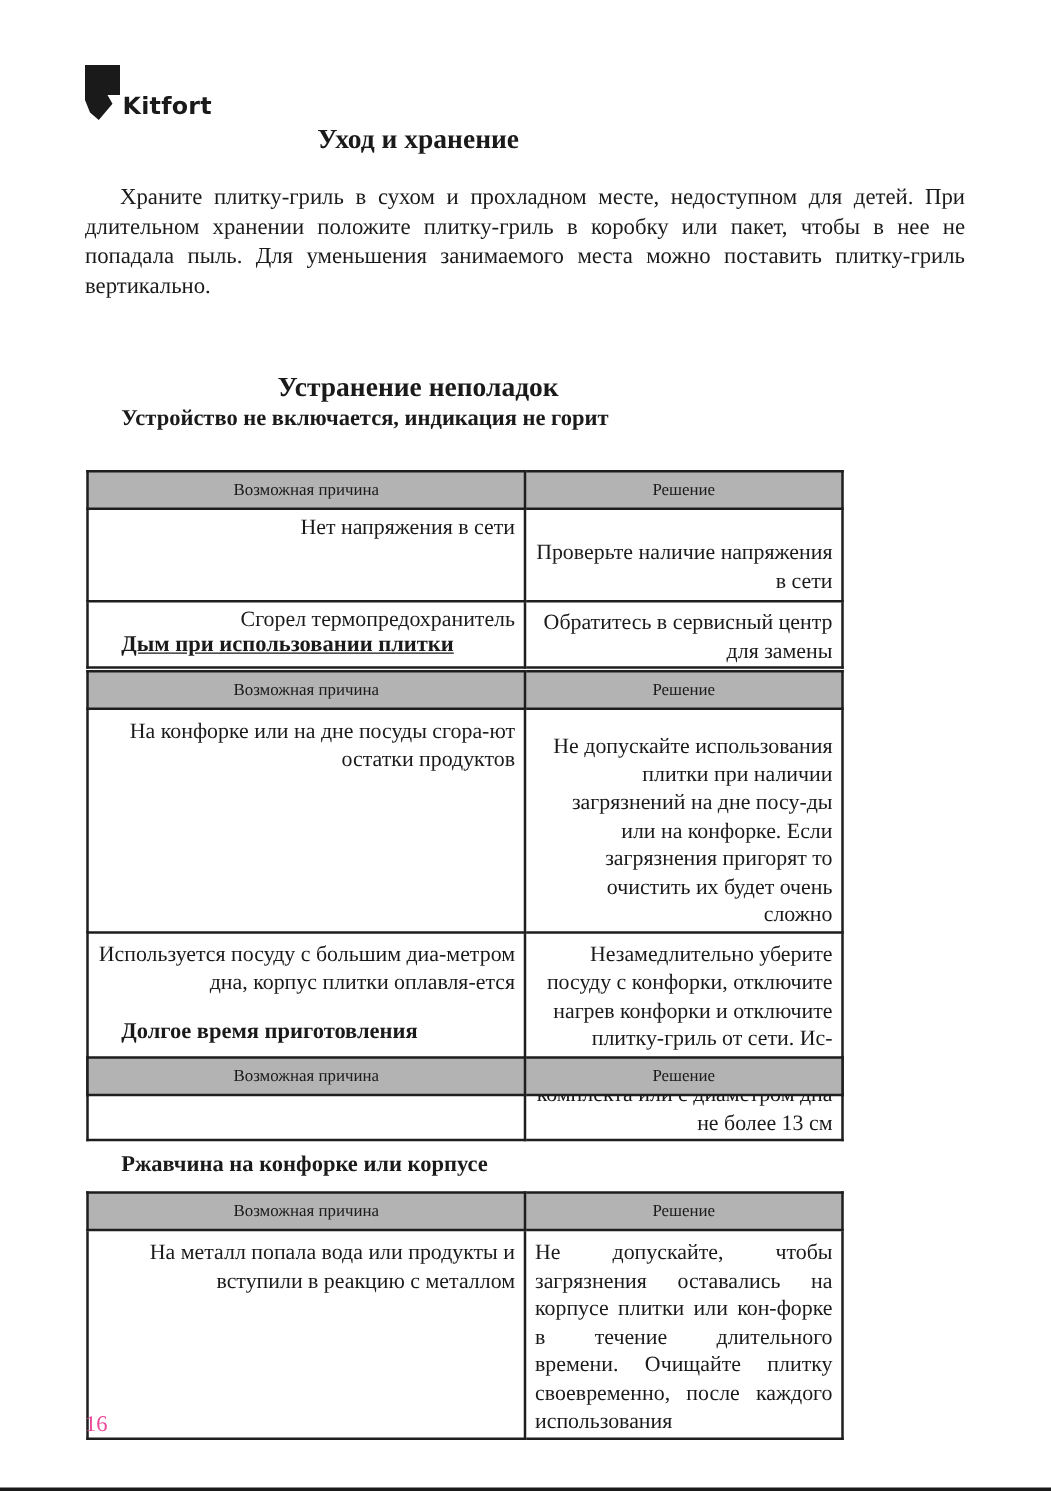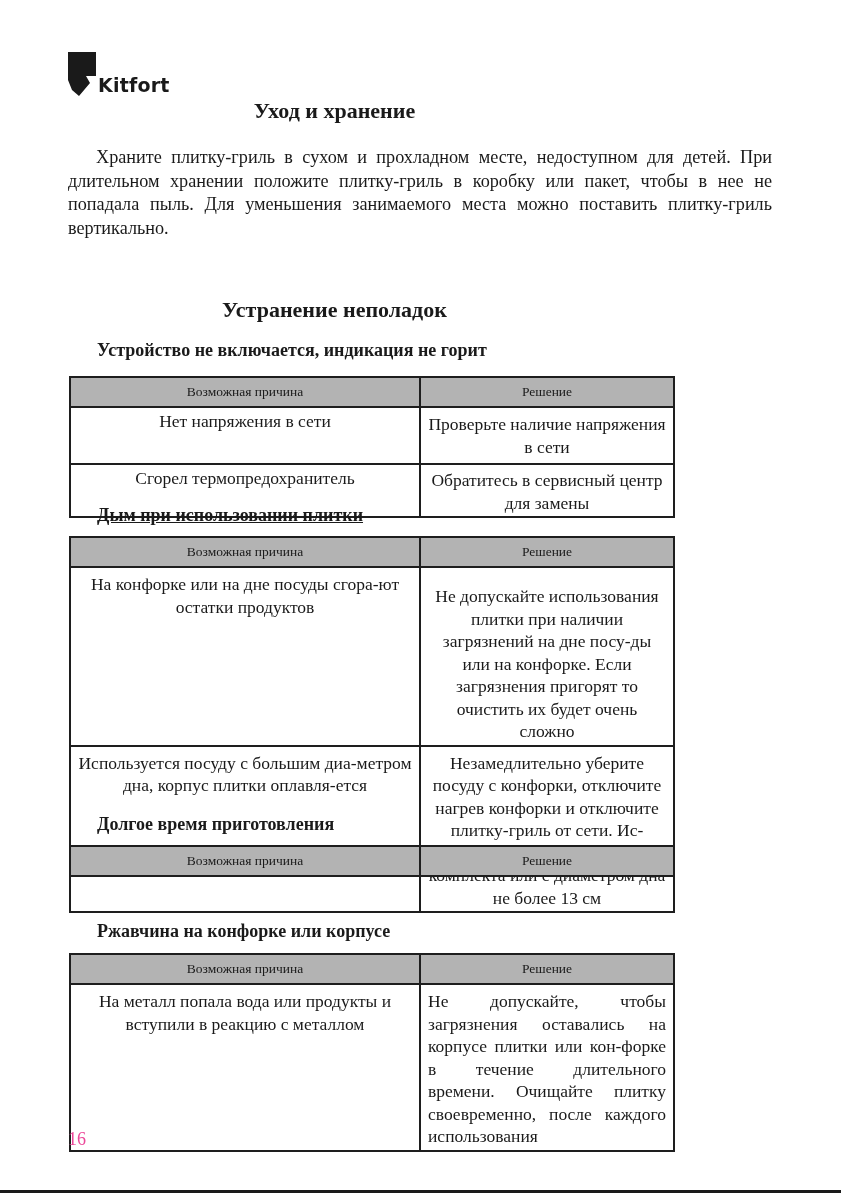--- a/index.html
+++ b/index.html
@@ -24,21 +24,21 @@
   }
   .sub {
     position: absolute; left: 97px; font-weight: bold; font-size: 18px;
   }
   table.ts {
     position: absolute; left: 69px; width: 606px; border-collapse: collapse;
     table-layout: fixed;
   }
   table.ts td, table.ts th {
     border: 2px solid #1e1e1e; vertical-align: top; font-weight: normal;
-    padding: 2px 7px 2px 7px; font-size: 17.5px; line-height: 22.5px; text-align: center;
+    padding: 2px 7px 2px 7px; font-size: 17.5px; line-height: 22.5px; text-align: right;
   }
   table.ts th {
     background: #b3b3b3; text-align: center; font-size: 13.5px; line-height: 26px; padding: 1px 6px;
   }
   table.ts col.c1 { width: 350px; }
   .just { text-align: justify !important; }
   .pagenum {
     position: absolute; left: 68px; top: 1113px; font-size: 18px; color: #ec4899; margin-top: 16px;
   }
   .bottom-rule { position: absolute; left: 0; top: 1190px; width: 841px; height: 3px; background: #1a1a1a; }
@@ -52,34 +52,34 @@
   </svg>
   <span class="logo-text">Kitfort</span>
 </div>
 
 <div class="h1" style="top:98px;">Уход и хранение</div>
 
 <p class="para">Храните плитку-гриль в сухом и прохладном месте, недоступном для детей. При длительном хранении положите плитку-гриль в коробку или пакет, чтобы в нее не попадала пыль. Для уменьшения занимаемого места можно поставить плитку-гриль вертикально.</p>
 
 <div class="h1" style="top:297px;">Устранение неполадок</div>
 
-<div class="sub" style="top:340px;">Устройство не включается, индикация не горит</div>
+<div class="sub" style="top:324px;">Устройство не включается, индикация не горит</div>
 <table class="ts" style="top:376px;">
   <colgroup>
       <col class="c1">
       <col>
     </colgroup>
   <tbody>
       <tr>
     <th>Возможная причина</th>
     <th>Решение</th>
   </tr>
   <tr>
     <td>Нет напряжения в сети</td>
-    <td style="padding-top:5px;padding-bottom:5px;">Проверьте наличие напряжения в сети</td>
+    <td style="padding-top:22px;padding-bottom:5px;">Проверьте наличие напряжения в сети</td>
   </tr>
   <tr>
     <td>Сгорел термопредохранитель</td>
     <td style="padding-top:4px;">Обратитесь в сервисный центр для замены</td>
   </tr>
 </tbody>
   </table>
 
 <div class="sub" style="top:505px;text-decoration:underline;">Дым при использовании плитки</div>
 <table class="ts" style="top:536px;">

